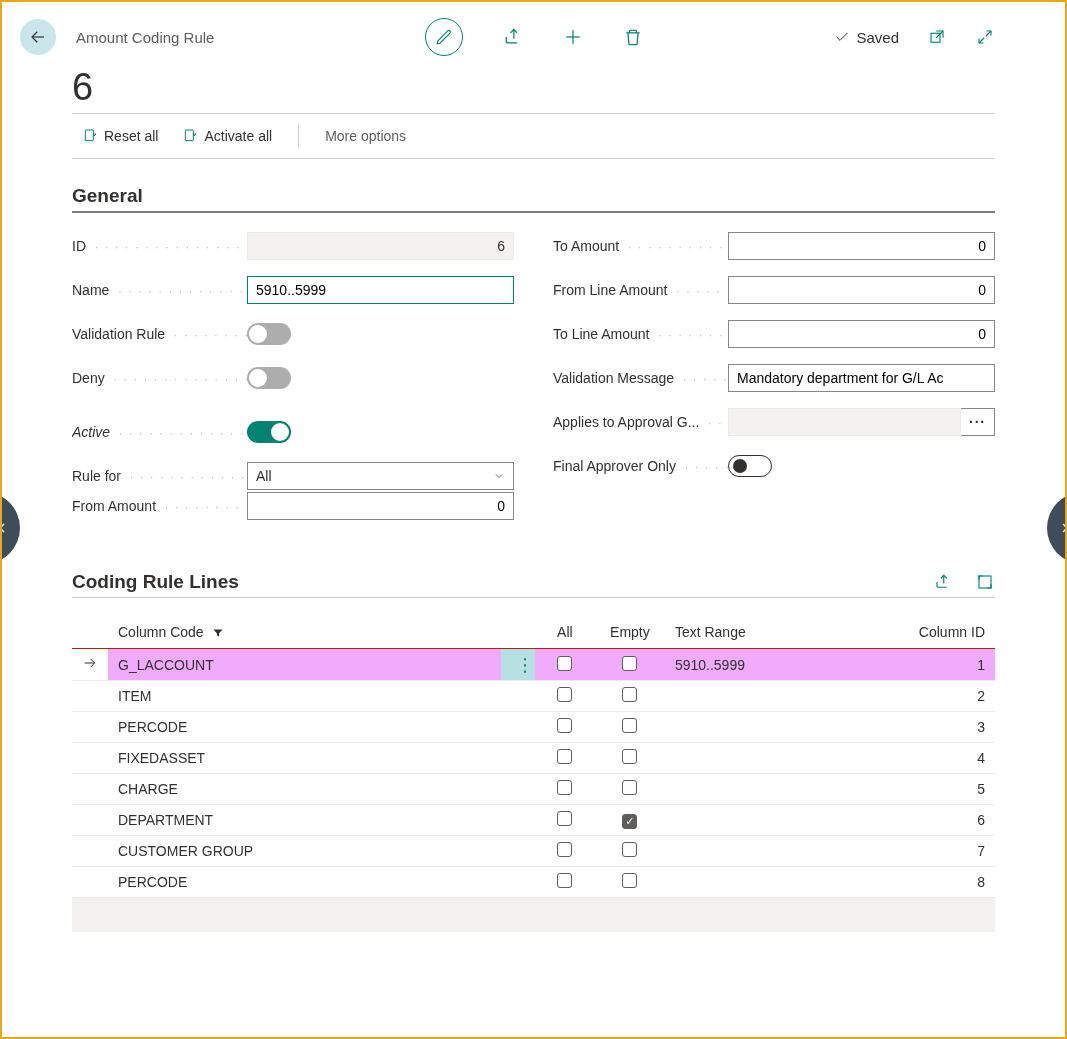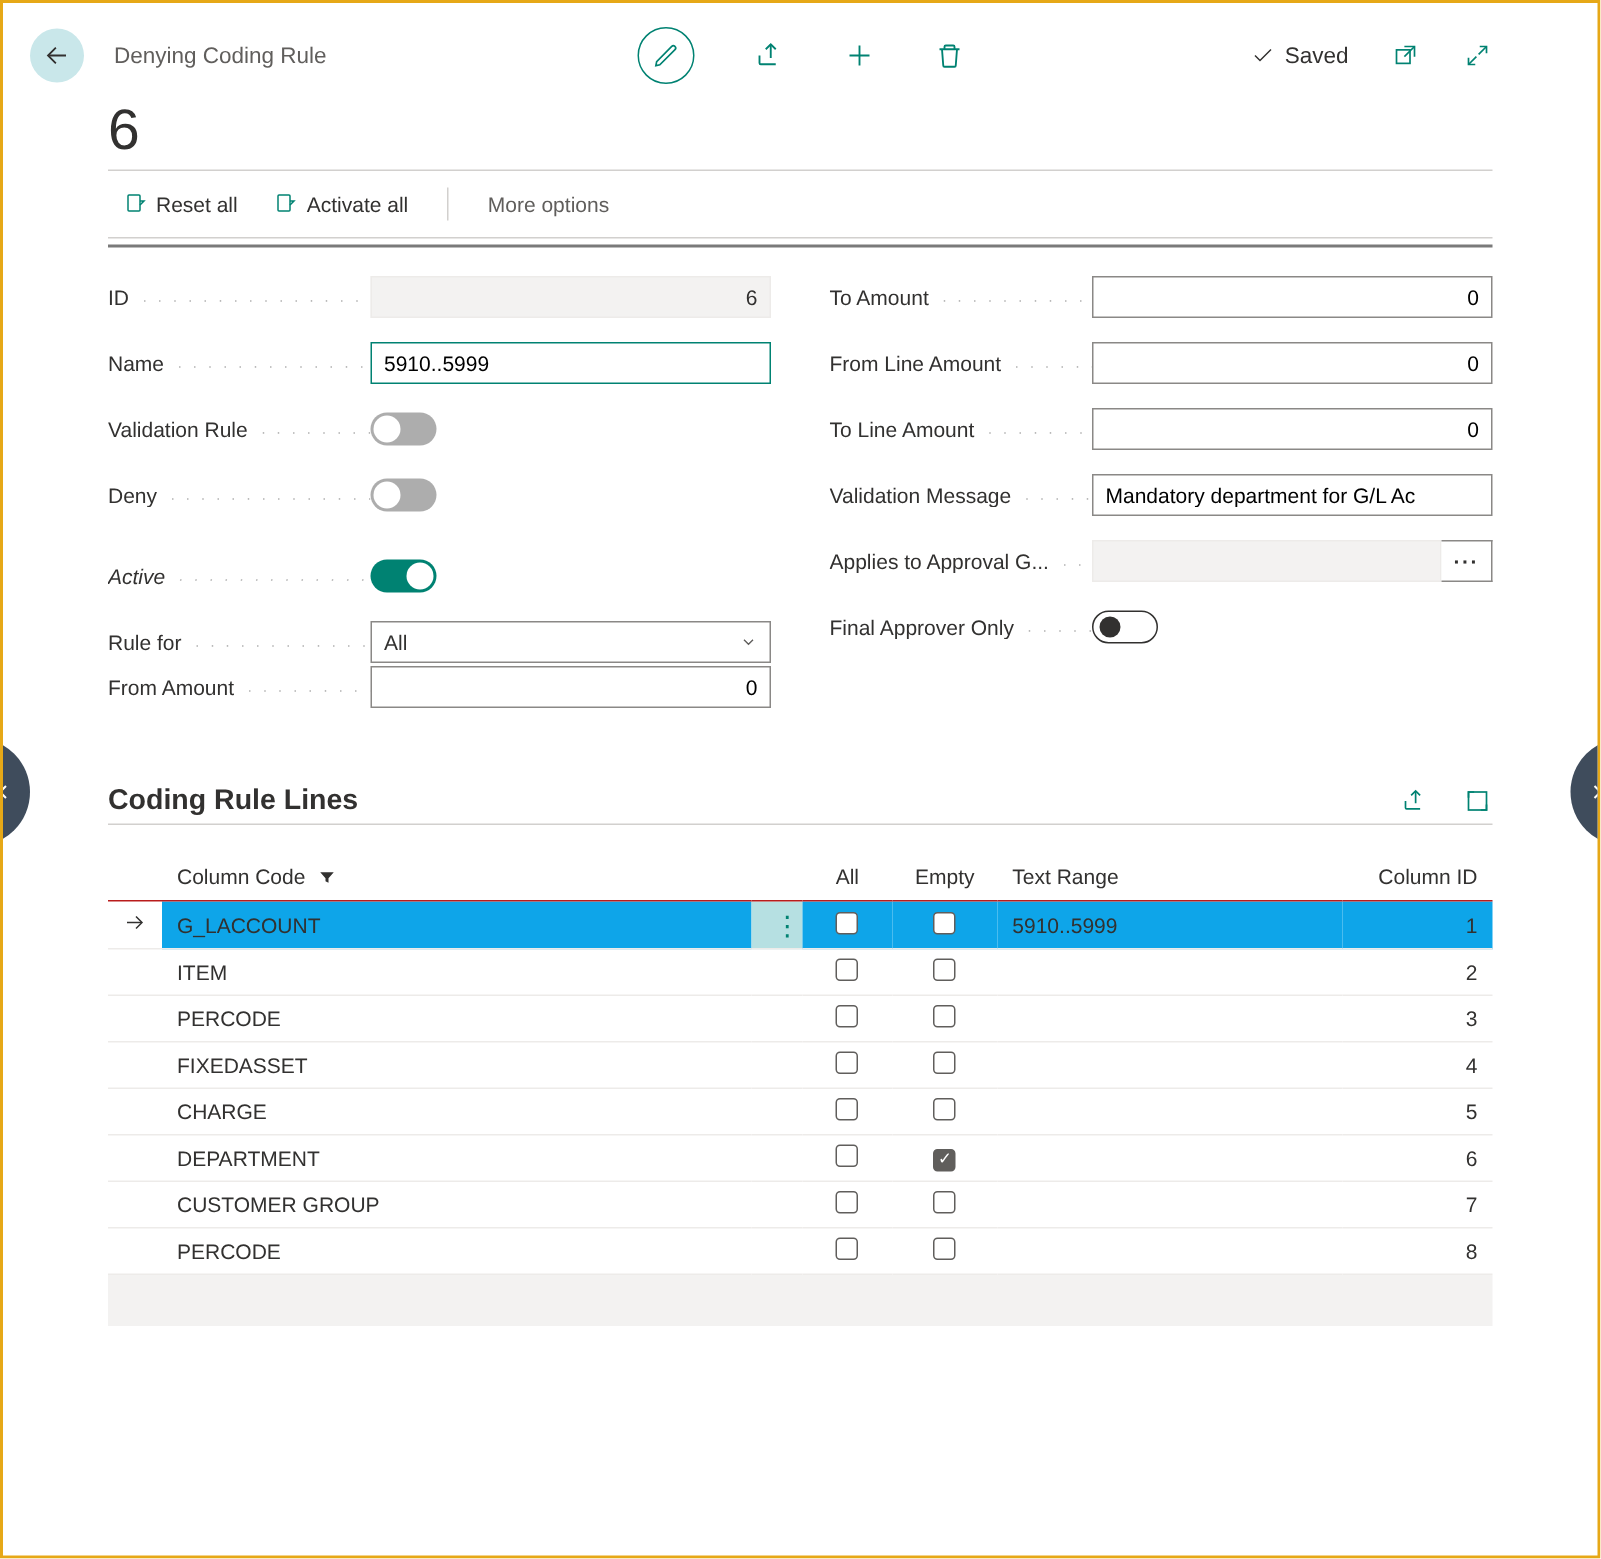--- a/index.html
+++ b/index.html
@@ -194,21 +194,21 @@
     white-space:nowrap;
   }
   th.right, td.right { text-align:right; }
   th.center, td.center { text-align:center; }
   td {
     padding:6px 10px;
     border-bottom:1px solid #edebe9;
     height:30px;
     background:#fff;
   }
-  tr.sel td { background:#0ea5e9; }
+  tr.sel td { background:#f0abfc; }
   tr.sel td.rowhead { background:#fff; }
   td.rowhead { width:28px; text-align:center; }
   td.menu-cell { width:34px; text-align:center; background:#fff; padding:0;}
   tr.sel td.menu-cell { background:#b6e0e2; }
   .vdots { display:inline-block; width:4px; }
   .vdots::before {
     content:"⋮"; color:#008272; font-size:18px; line-height:1;
   }
   .chk {
     width:15px;height:15px;border:1px solid #605e5c;border-radius:3px;display:inline-flex;align-items:center;justify-content:center;background:#fff;cursor:pointer;
@@ -248,21 +248,21 @@
 
   <div class="page">
 
     <div class="header-row">
       <div class="back-btn">
         <svg viewBox="0 0 24 24">
             <line x1="20" y1="12" x2="5" y2="12"></line>
             <polyline points="11 5 4 12 11 19"></polyline>
           </svg>
       </div>
-      <div class="breadcrumb">Denying Coding Rule</div>
+      <div class="breadcrumb">Amount Coding Rule</div>
 
       <div class="tool-center">
         <div class="circle-btn">
           <svg class="icon-teal" width="18" height="18" viewBox="0 0 24 24">
               <path d="M3 21l3.5-.7L20 6.8a2 2 0 0 0 0-2.8l-.1-.1a2 2 0 0 0-2.8 0L3.7 17.5 3 21z"></path>
             </svg>
         </div>
         <div class="icon-btn">
           <svg class="icon-teal" width="20" height="20" viewBox="0 0 24 24">
               <path d="M4 12v6a1 1 0 0 0 1 1h12"></path>
@@ -324,20 +324,21 @@
         <svg viewBox="0 0 24 24">
             <rect x="5" y="3" width="12" height="16" rx="1"></rect>
             <polyline points="17 9 21 9 17 13"></polyline>
           </svg>
         <span>Activate all</span>
       </div>
       <div class="tb-sep"></div>
       <div class="more-opts">More options</div>
     </div>
 
+    <div class="section-title">General</div>
     <hr class="hr-strong">
 
     <div class="general-grid">
 
       <div>
         <div class="field-row">
           <div class="field-label">ID</div>
           <input class="field-input readonly num" readonly="" value="6" style="">
         </div>
         <div class="field-row" style="margin-top:14px;">

